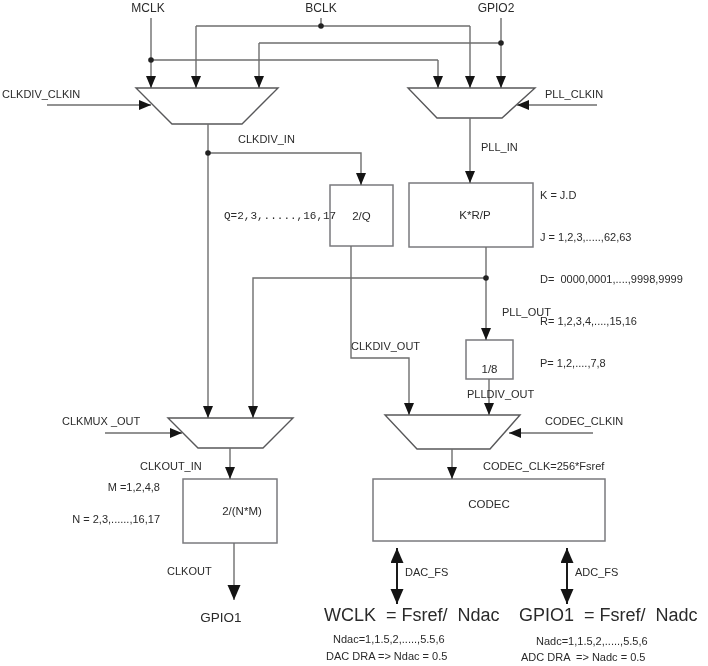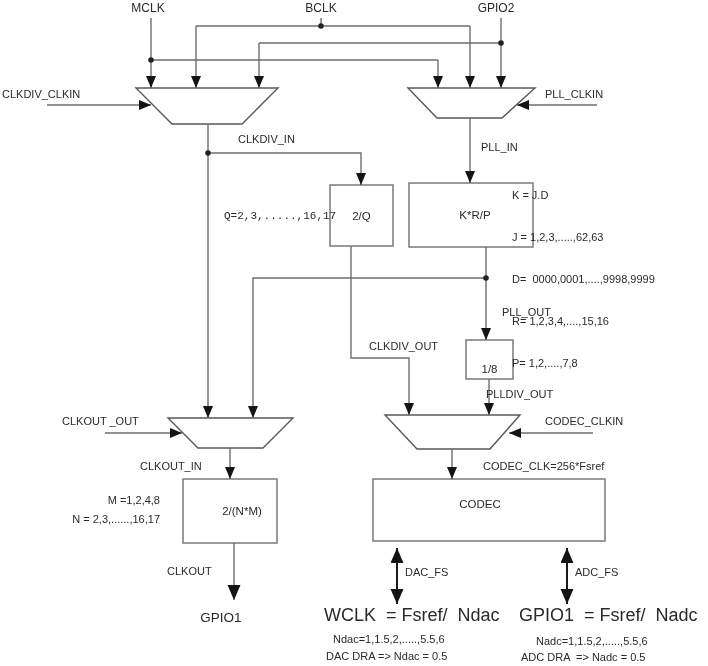--- a/index.html
+++ b/index.html
@@ -102,47 +102,47 @@
   <div class="lbl pin ctr" style="left:321px;top:2px;">BCLK</div>
   <div class="lbl pin ctr" style="left:496px;top:2px;">GPIO2</div>
 
   <div class="lbl" style="left:2px;top:88px;">CLKDIV_CLKIN</div>
   <div class="lbl" style="left:238px;top:133px;">CLKDIV_IN</div>
   <div class="lbl" style="left:545px;top:88px;">PLL_CLKIN</div>
   <div class="lbl" style="left:481px;top:141px;">PLL_IN</div>
 
   <div class="boxlbl" style="left:330px;top:185px;width:63px;height:61px;">2/Q</div>
   <div class="lbl" style="left:224px;top:210px;font-family:Liberation Mono, monospace;">Q=2,3,.....,16,17</div>
-  <div class="lbl" style="left:369px;top:340px;text-align:right;">CLKDIV_OUT</div>
+  <div class="lbl" style="left:351px;top:340px;text-align:right;">CLKDIV_OUT</div>
 
   <div class="boxlbl" style="left:409px;top:183px;width:132px;height:64px;">K*R/P</div>
-  <div class="lbl paramblock" style="left:512px;top:163px;">
+  <div class="lbl paramblock" style="left:540px;top:163px;">
     <span class="lbl-line">K = J.D</span>
     <span class="lbl-line">J = 1,2,3,.....,62,63</span>
     <span class="lbl-line">D=  0000,0001,....,9998,9999</span>
     <span class="lbl-line">R= 1,2,3,4,....,15,16</span>
     <span class="lbl-line">P= 1,2,....,7,8</span>
   </div>
   <div class="lbl" style="left:502px;top:306px;">PLL_OUT</div>
 
   <div class="boxlbl" style="left:466px;top:340px;width:47px;height:57px;">1/8</div>
-  <div class="lbl" style="left:486px;top:388px;">PLLDIV_OUT</div>
+  <div class="lbl" style="left:467px;top:388px;">PLLDIV_OUT</div>
 
-  <div class="lbl" style="left:62px;top:415px;">CLKOUT _OUT</div>
+  <div class="lbl" style="left:62px;top:415px;">CLKMUX _OUT</div>
   <div class="lbl" style="left:140px;top:460px;">CLKOUT_IN</div>
   <div class="lbl" style="left:545px;top:415px;">CODEC_CLKIN</div>
   <div class="lbl" style="left:483px;top:460px;">CODEC_CLK=256*Fsref</div>
 
   <div class="boxlbl" style="left:183px;top:479px;width:118px;height:64px;">2/(N*M)</div>
-  <div class="lbl rightalign" style="left:30px;top:494px;width:130px;text-align:right;">M =1,2,4,8</div>
+  <div class="lbl rightalign" style="left:30px;top:481px;width:130px;text-align:right;">M =1,2,4,8</div>
   <div class="lbl rightalign" style="left:30px;top:513px;width:130px;">N = 2,3,......,16,17</div>
   <div class="lbl" style="left:167px;top:565px;">CLKOUT</div>
   <div class="lbl pinbig ctr" style="left:221px;top:611px;">GPIO1</div>
 
-  <div class="boxlbl" style="left:364px;top:479px;width:232px;height:50px;">CODEC</div>
+  <div class="boxlbl" style="left:373px;top:479px;width:232px;height:50px;">CODEC</div>
   <div class="lbl" style="left:405px;top:566px;">DAC_FS</div>
   <div class="lbl" style="left:575px;top:566px;">ADC_FS</div>
 
   <div class="lbl big" style="left:324px;top:609px;">WCLK  = Fsref/  Ndac</div>
   <div class="lbl" style="left:333px;top:633px;">Ndac=1,1.5,2,.....,5.5,6</div>
   <div class="lbl" style="left:306px;top:650px;padding-left:20px;">DAC DRA =&gt; Ndac = 0.5</div>
   <div class="lbl big" style="left:519px;top:609px;">GPIO1  = Fsref/  Nadc</div>
   <div class="lbl" style="left:536px;top:635px;">Nadc=1,1.5,2,.....,5.5,6</div>
   <div class="lbl" style="left:521px;top:651px;">ADC DRA  =&gt; Nadc = 0.5</div>
 

